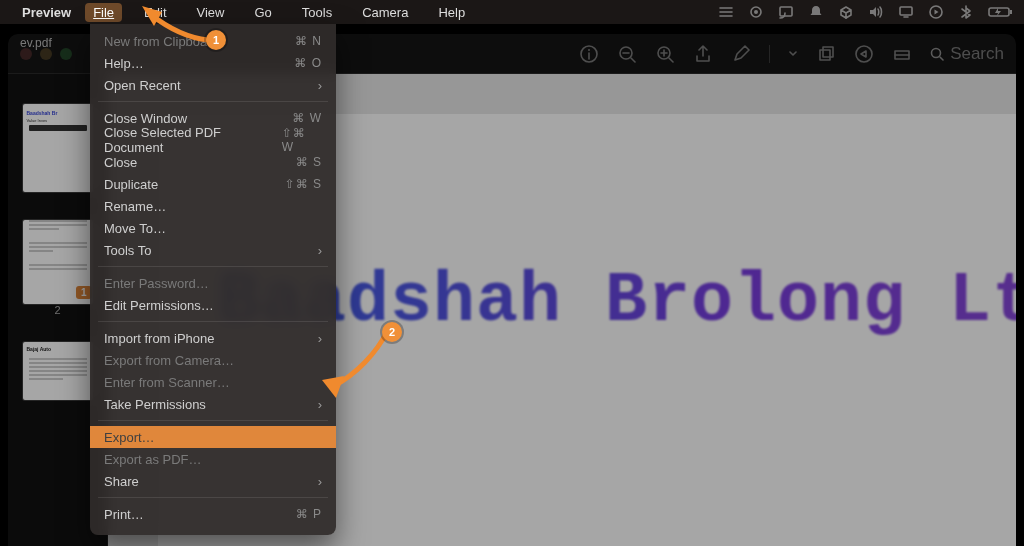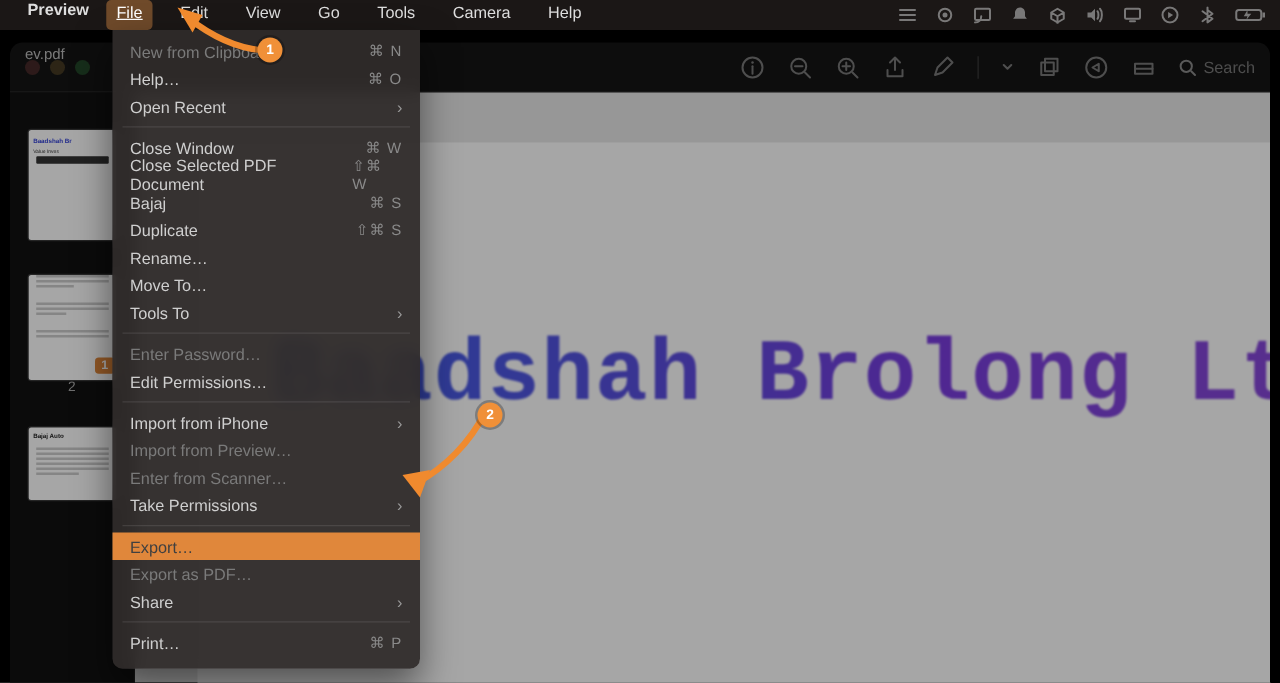--- a/index.html
+++ b/index.html
@@ -3,42 +3,42 @@
 <meta charset="utf-8">
 <style>
   * { margin:0; padding:0; box-sizing:border-box; font-family: -apple-system, "Helvetica Neue", Arial, sans-serif; }
   html,body { width:1024px; height:546px; overflow:hidden; background:#000; }
 
   
   .dim-bg { position:absolute; inset:0; background:rgba(0,0,0,0.35); pointer-events:none; }
 
   
   .menubar { position:absolute; top:0; left:0; right:0; height:24px;
-    background:rgba(30,26,24,0.9); display:flex; 
+    background:rgba(30,26,24,0.9); display:flex; align-items:center;
     color:#ddd; font-size:13px; padding:0 10px; z-index:40; }
   .menubar .apple { font-size:14px; margin-right:12px; }
   .menubar .app-title { font-weight:600; margin-right:14px; }
   .menubar .mitem { margin-right:14px; padding:2px 8px; border-radius:4px; }
   .menubar .mitem.active { background:#6f4a2a; color:#fff;text-decoration:underline; }
   .menubar .right { margin-left:auto; display:flex; gap:14px; align-items:center; opacity:0.85; }
   .menubar .right .ic { width:16px; height:14px; }
 
   
   .window { position:absolute; top:34px; left:8px; right:8px; bottom:0;
     background:#151515; border-radius:10px 10px 0 0; overflow:hidden; }
   .titlebar { height:40px; display:flex; align-items:center; padding:0 12px;
     border-bottom:1px solid #2a2a2a; }
   .traffic { display:flex; gap:8px; margin-right:14px; }
   .traffic span { width:12px; height:12px; border-radius:50%; display:block; }
   .tl-red{background:#5a3230;opacity:.7}.tl-yellow{background:#5a4a2a;opacity:.7}.tl-green{background:#2a5a30;opacity:.7}
 
   .toolbar-right { margin-left:auto; display:flex; align-items:center; gap:18px; color:#8a8a8a; }
   .toolbar-right .ticon { width:20px; height:20px; opacity:.85; }
   .toolbar-right .div { width:1px; height:18px; background:#3a3a3a; }
-  .searchbox { display:flex; align-items:center; gap:6px; color:#777; font-size:13px; }
+  .searchbox { display:flex; align-items:center; gap:6px; color:#777; font-size:17px; }
 
   
   .sidebar { position:absolute; top:40px; left:0; width:100px; bottom:0;
     background:#121212; border-right:1px solid #222; padding-top:30px;
     display:flex; flex-direction:column; align-items:center; gap:26px; }
   .doc-title { position:absolute; top:2px; left:12px; color:#bbb; font-size:12px; }
   .thumb { width:70px; background:#fff; border-radius:2px; position:relative;
     box-shadow:0 0 0 1px #3a3a3a; }
   .thumb.p1 { height:88px; }
   .thumb.p2 { height:84px; }
@@ -255,21 +255,21 @@
     <hr>
     <div class="row">
       <span>Close Window</span>
       <span class="sc">⌘ W</span>
     </div>
     <div class="row">
       <span>Close Selected PDF Document</span>
       <span class="sc">⇧⌘ W</span>
     </div>
     <div class="row">
-      <span>Bajaj</span>
+      <span>Close</span>
       <span class="sc">⌘ S</span>
     </div>
     <div class="row">
       <span>Duplicate</span>
       <span class="sc">⇧⌘ S</span>
     </div>
     <div class="row">
       <span>Rename…</span>
     </div>
     <div class="row">
@@ -285,21 +285,21 @@
     </div>
     <div class="row">
       <span>Edit Permissions…</span>
     </div>
     <hr>
     <div class="row">
       <span>Import from iPhone</span>
       <span class="chev">›</span>
     </div>
     <div class="row disabled">
-      <span>Import from Preview…</span>
+      <span>Export from Camera…</span>
     </div>
     <div class="row disabled">
       <span>Enter from Scanner…</span>
     </div>
     <div class="row">
       <span>Take Permissions</span>
       <span class="chev">›</span>
     </div>
     <hr>
     <div class="row hl">

